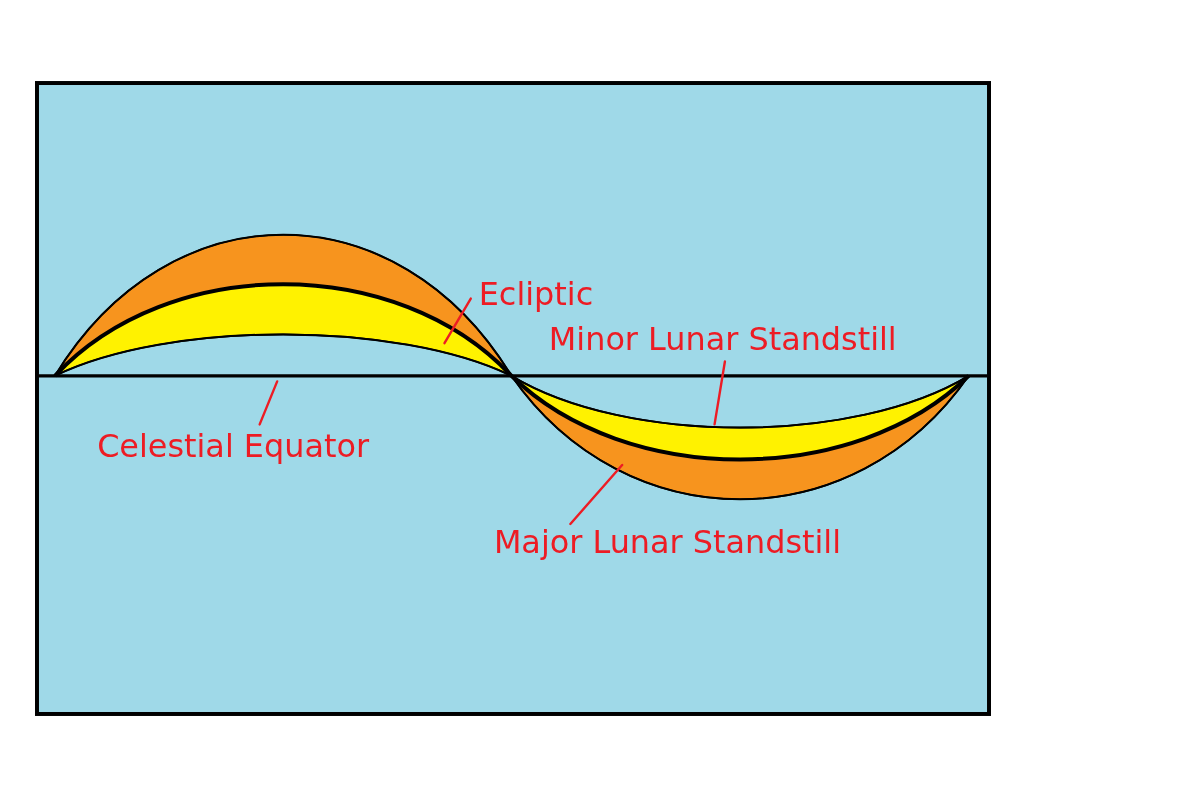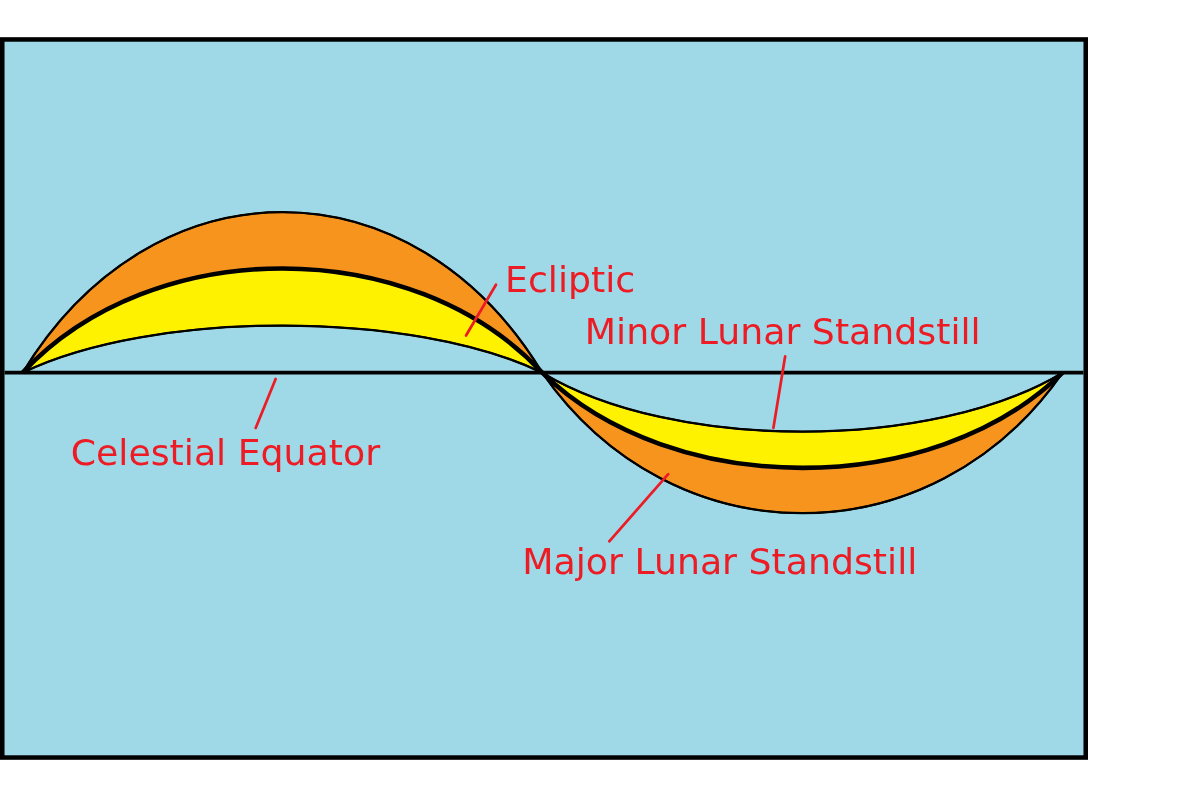--- a/index.html
+++ b/index.html
@@ -1,23 +1,24 @@
 <!DOCTYPE html>
 <html><head>
   <meta charset="utf-8">
   <style>
     html, body {
       margin: 0;
       padding: 0;
       background: #ffffff;
     }
     .stage {
-      width: 1088px;
+      width: 956px;
       height: 797px;
       position: relative;
+      margin-left: 35px;
     }
     svg {
       display: block;
       width: 100%;
       height: 100%;
     }
     .curve { fill: none; stroke: #000; }
     .thin  { stroke-width: 2.5; }
     .thick { stroke-width: 5; }
     .equator-line { stroke: #000; stroke-width: 4; }

